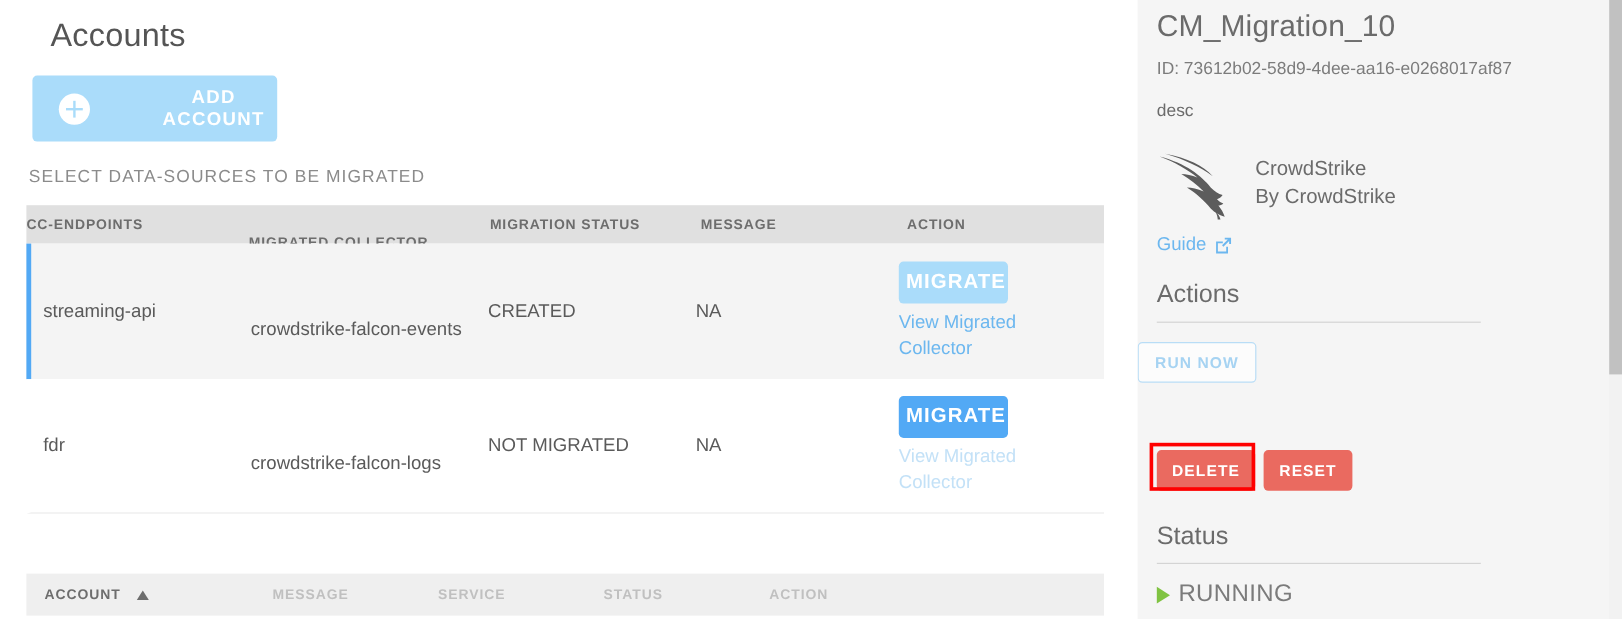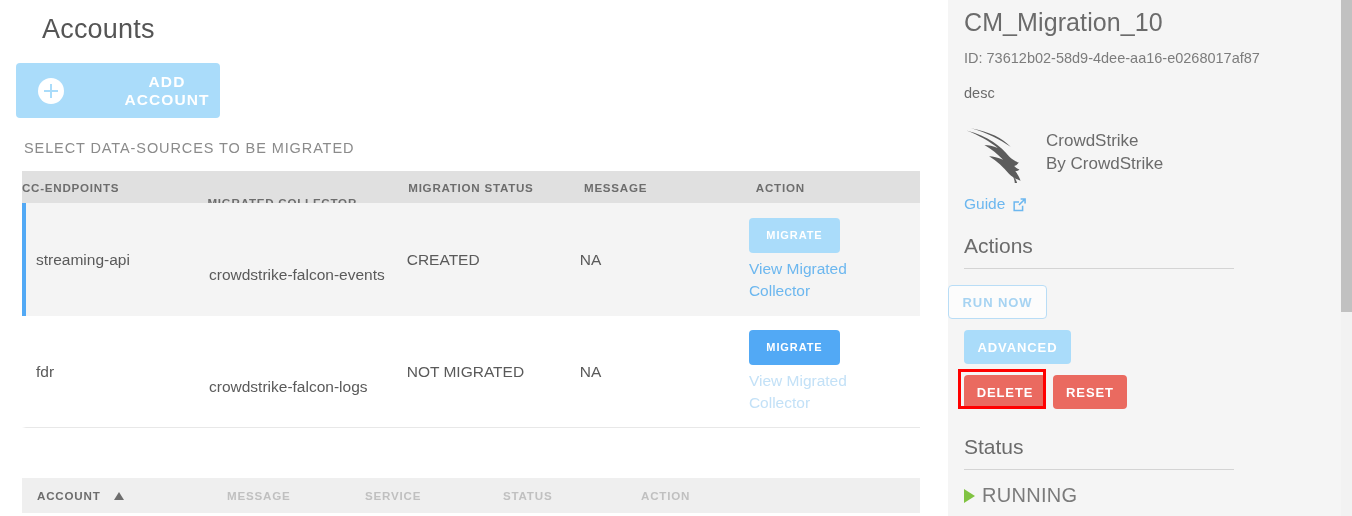--- a/index.html
+++ b/index.html
@@ -36,21 +36,21 @@
     left: 24px;
     top: 14px;
     font-size: 27px;
     font-weight: 400;
     color: #555555;
     letter-spacing: 0.2px;
     margin-left: 18px;
   }
   .add-account-btn {
     position: absolute;
-    left: 16px;
+    left: 27px;
     top: 63px;
     width: 204px;
     height: 55px;
     background: #aadcfa;
     border: none;
     border-radius: 4px;
     display: flex;
     align-items: center;
     cursor: pointer;
     padding: 0;
@@ -146,21 +146,21 @@
     flex-direction: column;
     align-items: flex-start;
     padding-left: 0px;
   }
   .migrate-btn {
     width: 91px;
     height: 35px;
     border: none;
     border-radius: 4px;
     color: #ffffff;
-    font-size: 11px;
+    font-size: 17px;
     font-weight: 700;
     letter-spacing: 0.9px;
     cursor: pointer;
     margin-bottom: 5px;
   }
   .migrate-btn.light { background: #aadcfa; }
   .migrate-btn.solid { background: #52a9f5; }
   .view-link {
     font-size: 15.5px;
     line-height: 1.42;
@@ -449,21 +449,20 @@
       <svg class="guide-icon" viewBox="0 0 16 16">
         <path d="M1.5 4.5 h6 v1.6 h-4.4 v7.4 h7.4 v-4.3 h1.6 v5.9 h-10.6 z" fill="#6cb7ef"></path>
         <path d="M9.2 1.2 h5.6 v5.6 h-1.7 v-2.8 l-5.1 5.1 -1.2 -1.2 5.1 -5.1 h-2.7 z" fill="#6cb7ef"></path>
       </svg>
     </div>
 
     <div class="sec-heading" id="actions-heading">Actions</div>
     <div class="sec-rule" id="actions-rule"></div>
 
     <button class="btn" id="run-now-btn">RUN NOW</button>
-    <button class="btn" id="advanced-btn">ADVANCED</button>
     <button class="btn" id="delete-btn">DELETE</button>
     <button class="btn" id="reset-btn">RESET</button>
     <div class="highlight-box"></div>
 
     <div class="sec-heading" id="status-heading">Status</div>
     <div class="sec-rule" id="status-rule"></div>
 
     <div class="status-row">
       <span class="play-tri"></span>
       <span class="status-text">RUNNING</span>

